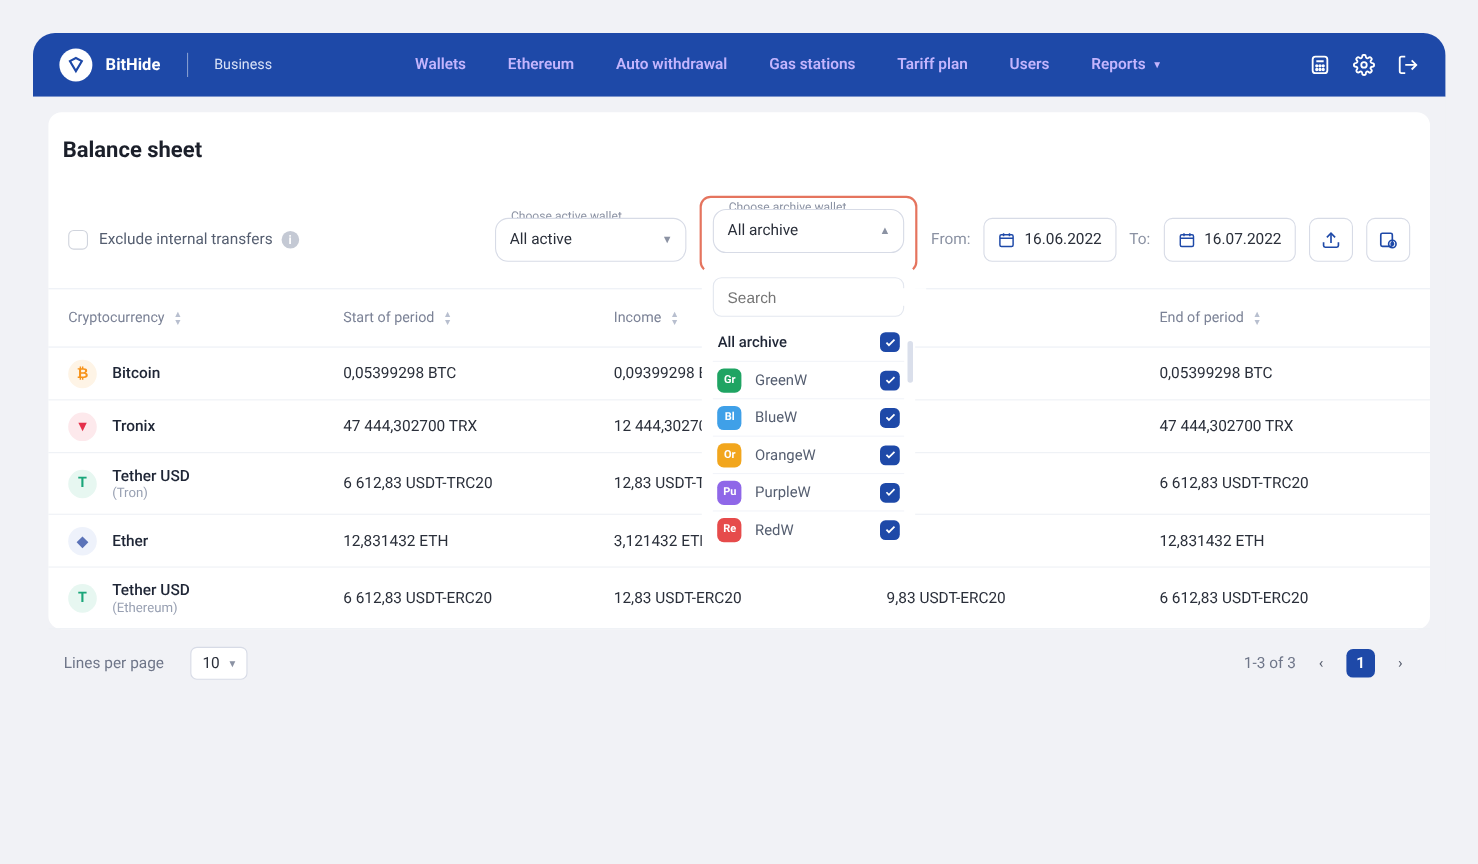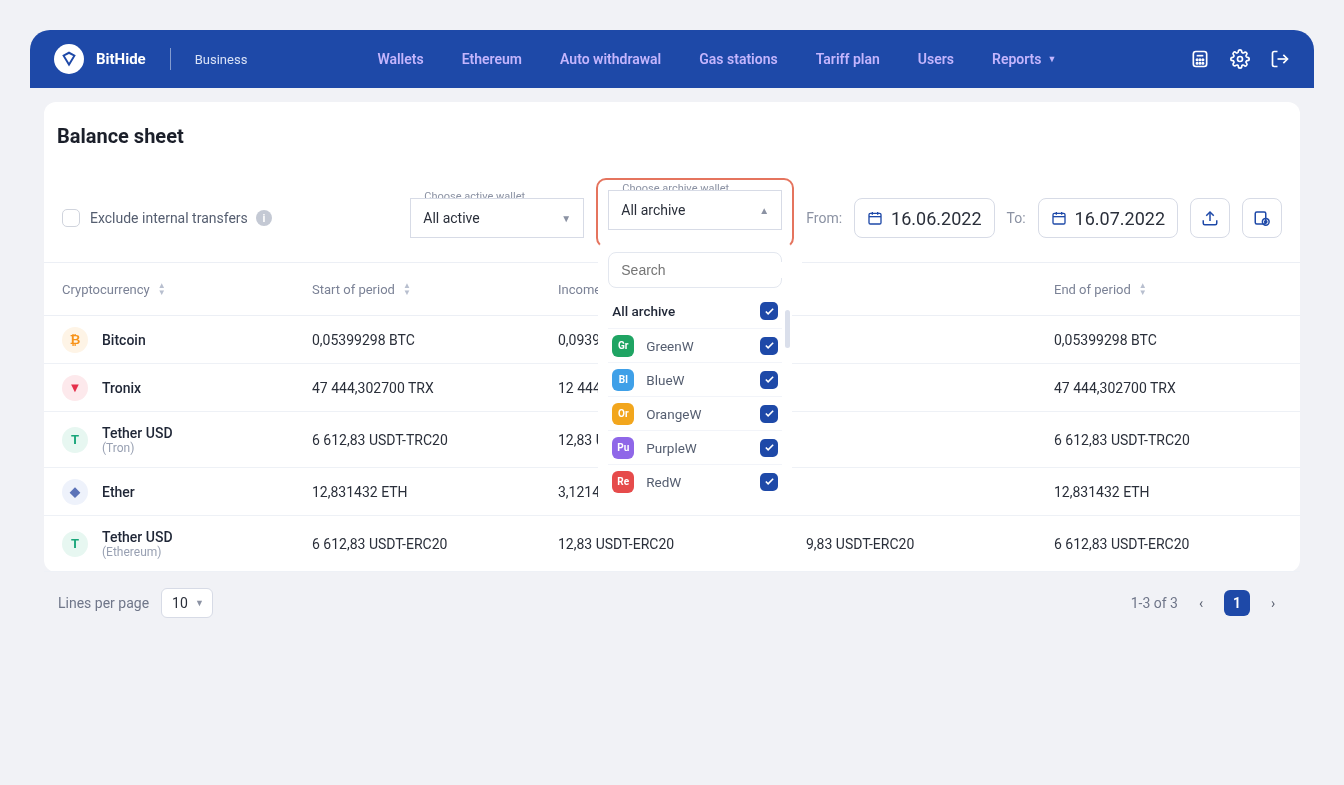--- a/index.html
+++ b/index.html
@@ -61,32 +61,32 @@
   }
   .exclude-label { color:#555e70; font-size:14px; display:flex; align-items:center; gap:8px; }
   .info-dot { width:16px; height:16px; border-radius:50%; background:#c4c9d4; color:#fff; font-size:11px; display:flex; align-items:center; justify-content:center; font-weight:700;}
   .filters-right { margin-left:auto; display:flex; align-items:center; gap:12px; position:relative; }
 
   .select-wrap { position:relative; }
   .float-label {
     position:absolute; top:-8px; left:10px; font-size:11px; color:#8b92a3; background:#fff; padding:0 4px;
   }
   .select {
-    height:40px; border:1px solid #d7dbe6; border-radius:0; padding:0 36px 0 12px;
+    height:40px; border:1px solid #d7dbe6; border-radius:12px; padding:0 36px 0 12px;
     display:flex; align-items:center; min-width:174px; font-size:14px; color:#2a2f3a; cursor:pointer;
     background:#fff;
     position:relative;
   }
   .select.archive { min-width:174px; }
   .select .caret { position:absolute; right:12px; color:#8b92a3; font-size:10px; }
 
   .date-label { color:#8b92a3; font-size:14px; }
   .date-pill {
     height:40px; border:1px solid #d7dbe6; border-radius:8px; padding:0 12px;
-    display:flex; align-items:center; gap:8px; font-size:18px; color:#2a2f3a; cursor:pointer; background:#fff;
+    display:flex; align-items:center; gap:8px; font-size:14px; color:#2a2f3a; cursor:pointer; background:#fff;
   }
   .cal-icon { color:#1e49a8; }
   .icon-btn {
     width:40px; height:40px; border:1px solid #d7dbe6; border-radius:8px;
     display:flex; align-items:center; justify-content:center; cursor:pointer; color:#1e49a8; background:#fff;
   }
 
   .archive-group {
     position:relative;
     border:2px solid #e5745e;
@@ -166,21 +166,21 @@
   .dd-scroll {
     position:absolute; right:2px; top:68px; width:5px; height:38px; background:#dadfeb; border-radius:3px;
   }
 
   .footer-row {
     padding: 16px 14px 0 14px;
     display:flex; align-items:center;
   }
   .lpp-label { color:#6f7689; font-size:14px; }
   .lpp-select {
-    margin-left:12px; border:1px solid #d7dbe6; border-radius:6px; height:30px; padding:0 24px 0 10px;
+    margin-left:24px; border:1px solid #d7dbe6; border-radius:6px; height:30px; padding:0 24px 0 10px;
     display:flex; align-items:center; font-size:14px; color:#2a2f3a; position:relative; cursor:pointer; background:#fff;
   }
   .lpp-select .caret { position:absolute; right:8px; font-size:9px; color:#8b92a3; }
   .pager { margin-left:auto; display:flex; align-items:center; gap:10px; color:#6f7689; font-size:14px;}
   .pager-btn { width:26px; height:26px; display:flex; align-items:center; justify-content:center; border-radius:6px; cursor:pointer; color:#5a6070;}
   .pager-btn.current { background:#1e49a8; color:#fff; font-weight:600; }
 </style>
 </head>
 <body>
 

